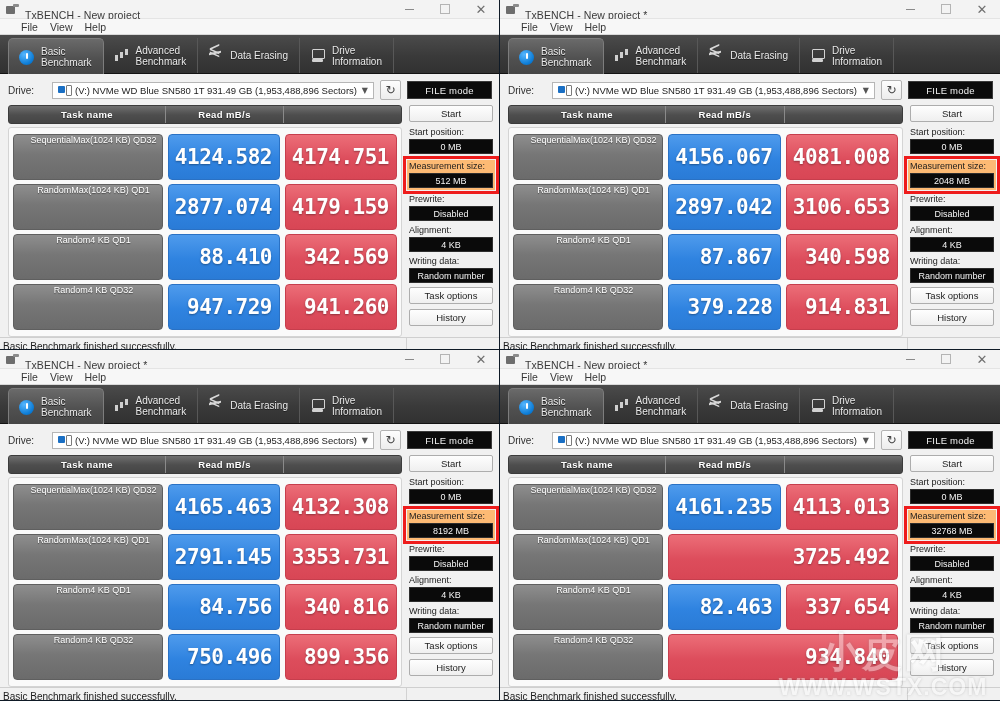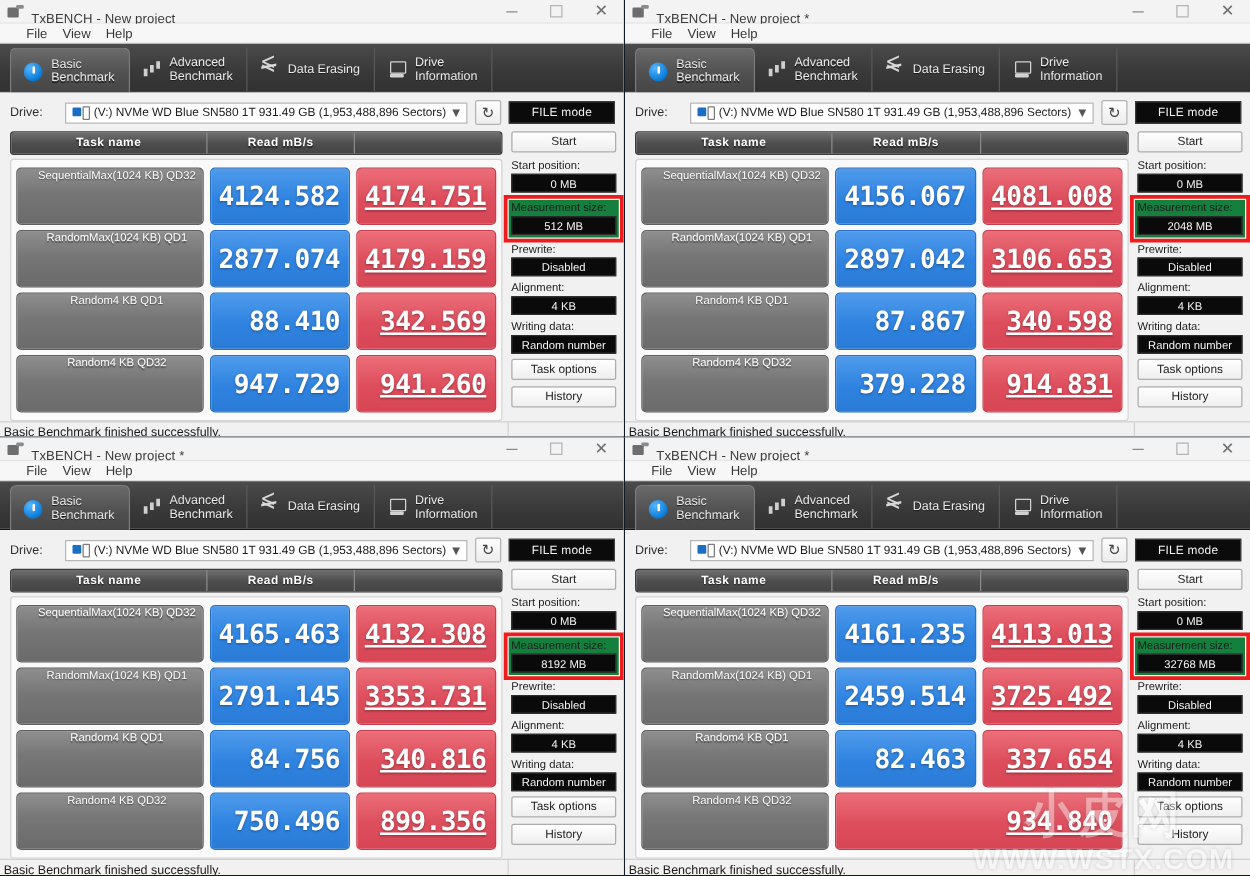--- a/index.html
+++ b/index.html
@@ -225,21 +225,20 @@
     font-size: 21px; font-weight: bold; letter-spacing: -0.5px;
     text-shadow: 0 1px 2px rgba(0,0,0,.35);
   }
   .cell-read {
     background: linear-gradient(#4f9bec, #2f83e0 55%, #2a7bd6);
     border: 1px solid #2a71c4;
   }
   .cell-write {
     background: linear-gradient(#ec6e78, #dd4d5c 55%, #d84655);
     border: 1px solid #c63e4d;
-    text-decoration: underline;
   }
 
   
   .sidebar {
     flex: 0 0 84px; display: flex; flex-direction: column;
     padding-top: 0; font-size: 9px; color: #232323;
     position: relative;
   }
   .sb-btn {
     height: 17px; background: linear-gradient(#fefefe, #efefef);
@@ -253,21 +252,21 @@
     color: #f4f4f4; font-size: 9px;
     display: flex; align-items: center; justify-content: center;
     margin-bottom: 4px;
   }
   .sb-group { position: relative; }
   .sb-group.highlight {
     outline: 3px solid #ee1c1c;
     outline-offset: 1px;
     padding: 1px 2px 2px 2px;
     margin: 2px -2px 4px -2px;
-    background: #15803d;
+    background: #fdba74;
   }
   .sb-group.highlight .sb-value { margin-bottom: 0; }
   .sb-btm { margin-top: auto; padding-bottom: 6px; }
 
   
   .statusbar {
     height: 17px; flex: none;
     background: #f1f1f1; border-top: 1px solid #cfcfcf;
     display: flex; align-items: center;
     font-size: 10px; color: #1b1b1b;
@@ -765,21 +764,20 @@
                   <span>Max(1024 KB) QD32</span>
                 </div>
                 <div class="cell-val cell-read">4161.235</div>
                 <div class="cell-val cell-write">4113.013</div>
               </div>
               <div class="row">
                 <div class="cell-task">
                   <span>Random</span>
                   <span>Max(1024 KB) QD1</span>
                 </div>
-                <div class="cell-val cell-read">2459.514</div>
                 <div class="cell-val cell-write">3725.492</div>
               </div>
               <div class="row">
                 <div class="cell-task">
                   <span>Random</span>
                   <span>4 KB QD1</span>
                 </div>
                 <div class="cell-val cell-read">82.463</div>
                 <div class="cell-val cell-write">337.654</div>
               </div>

